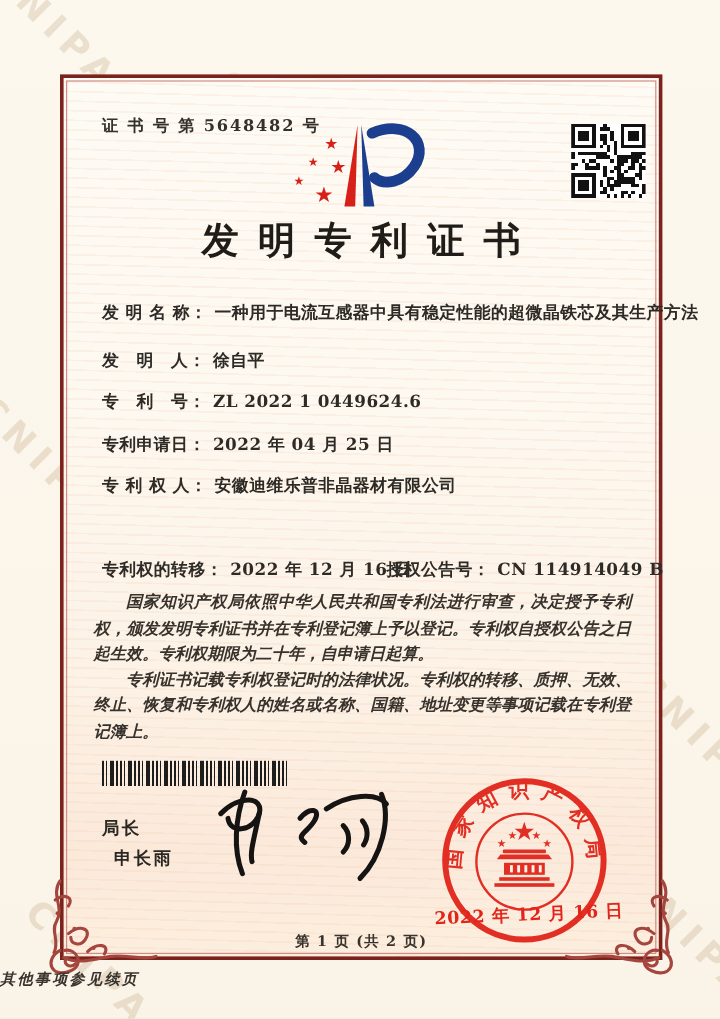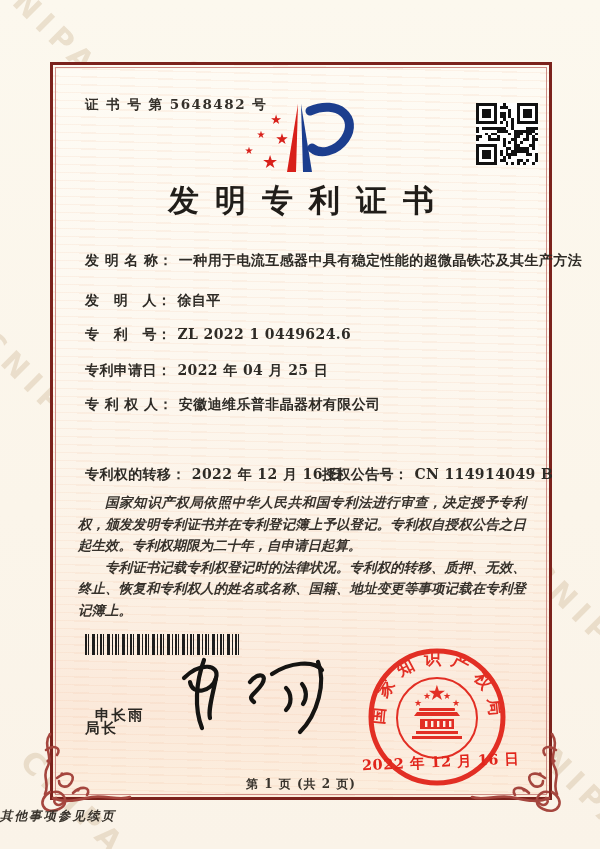--- a/index.html
+++ b/index.html
@@ -73,21 +73,21 @@
   }
   .legal p{margin:0;text-indent:2em;}
   .barcode{
     left:85px;top:634px;width:156px;height:21px;
     background:repeating-linear-gradient(90deg,
       #1d1d1d 0 2px, transparent 2px 3px,
       #1d1d1d 3px 4px, transparent 4px 7px,
       #1d1d1d 7px 10px, transparent 10px 12px,
       #1d1d1d 12px 13px, transparent 13px 15px);
   }
-  .signer-title{left:85px;top:719px;font-size:14.5px;font-weight:700;color:#2b2823;letter-spacing:2px;}
+  .signer-title{left:85px;top:681px;font-size:14.5px;font-weight:700;color:#2b2823;letter-spacing:2px;}
   .signer-name{left:95px;top:706px;font-size:14.5px;font-weight:700;color:#2b2823;letter-spacing:2px;}
   .seal-wrap{left:360px;top:642px;width:154px;height:154px;opacity:0.95;}
   .date-stamp{
     left:362px;top:753px;width:152px;
     text-align:center;
     font-size:14.5px;font-weight:700;color:#e1251b;
     transform:rotate(-2.5deg);
     letter-spacing:0.5px;white-space:nowrap;
   }
   .page-info{

